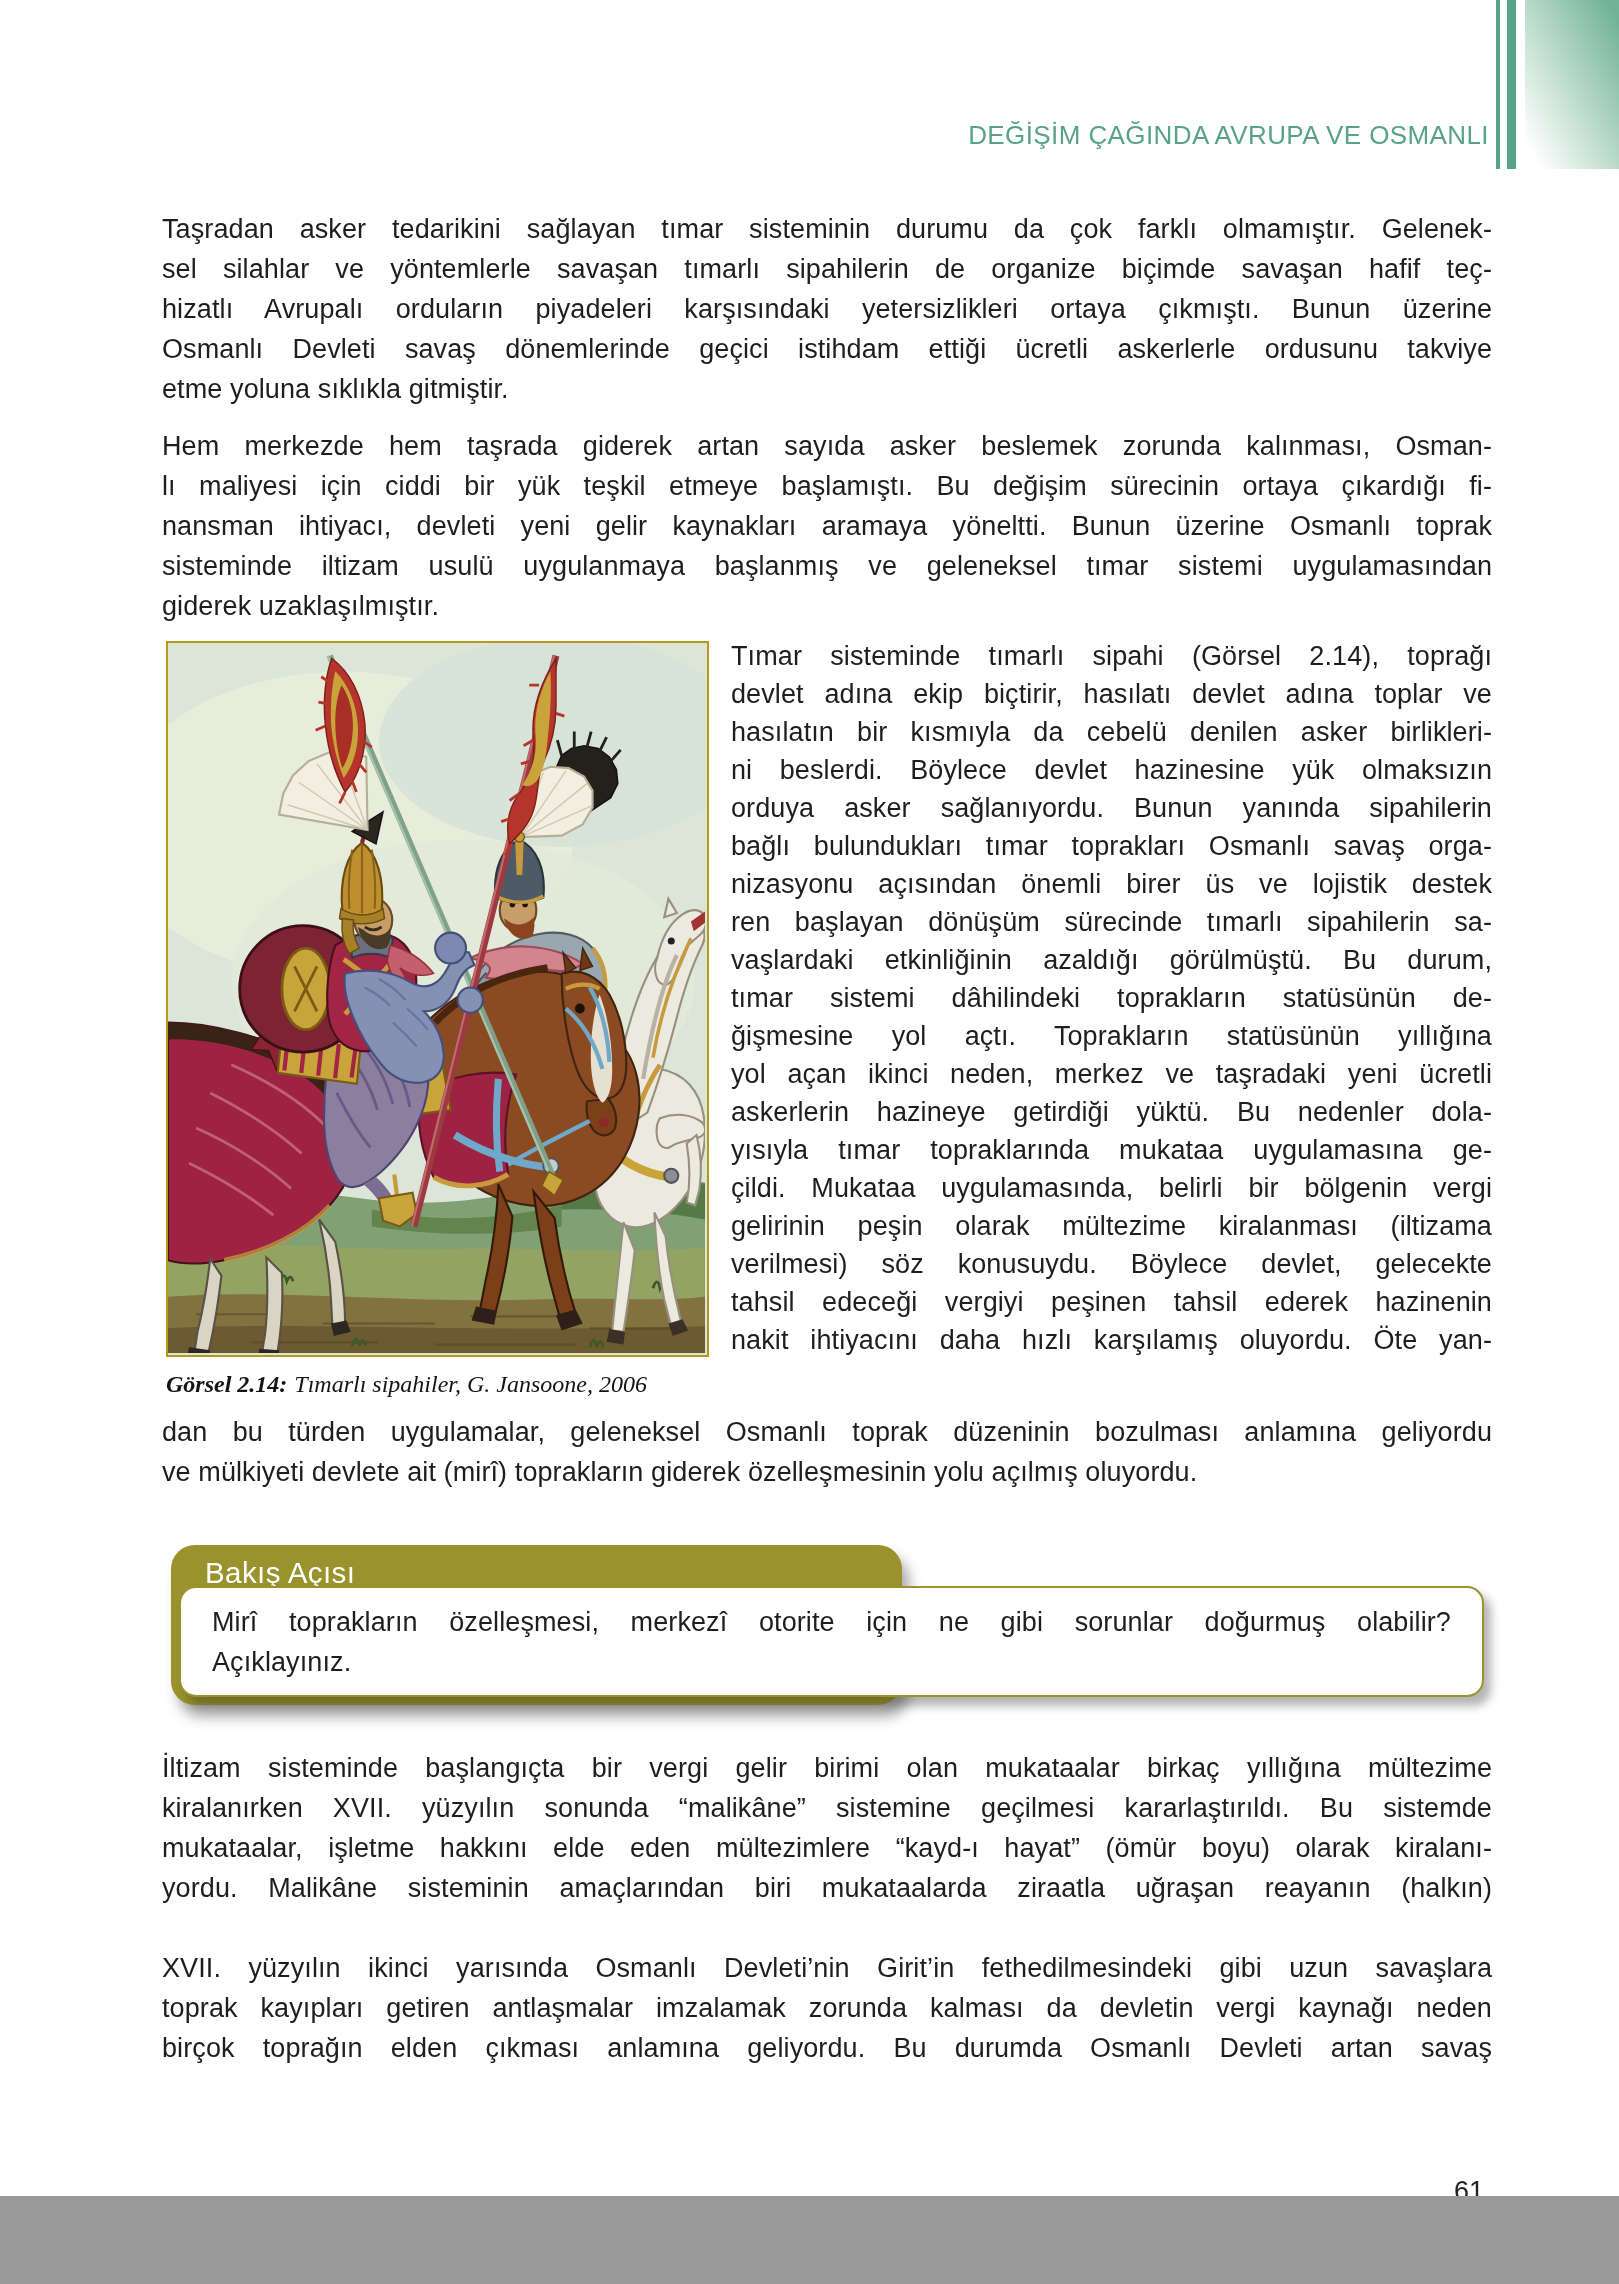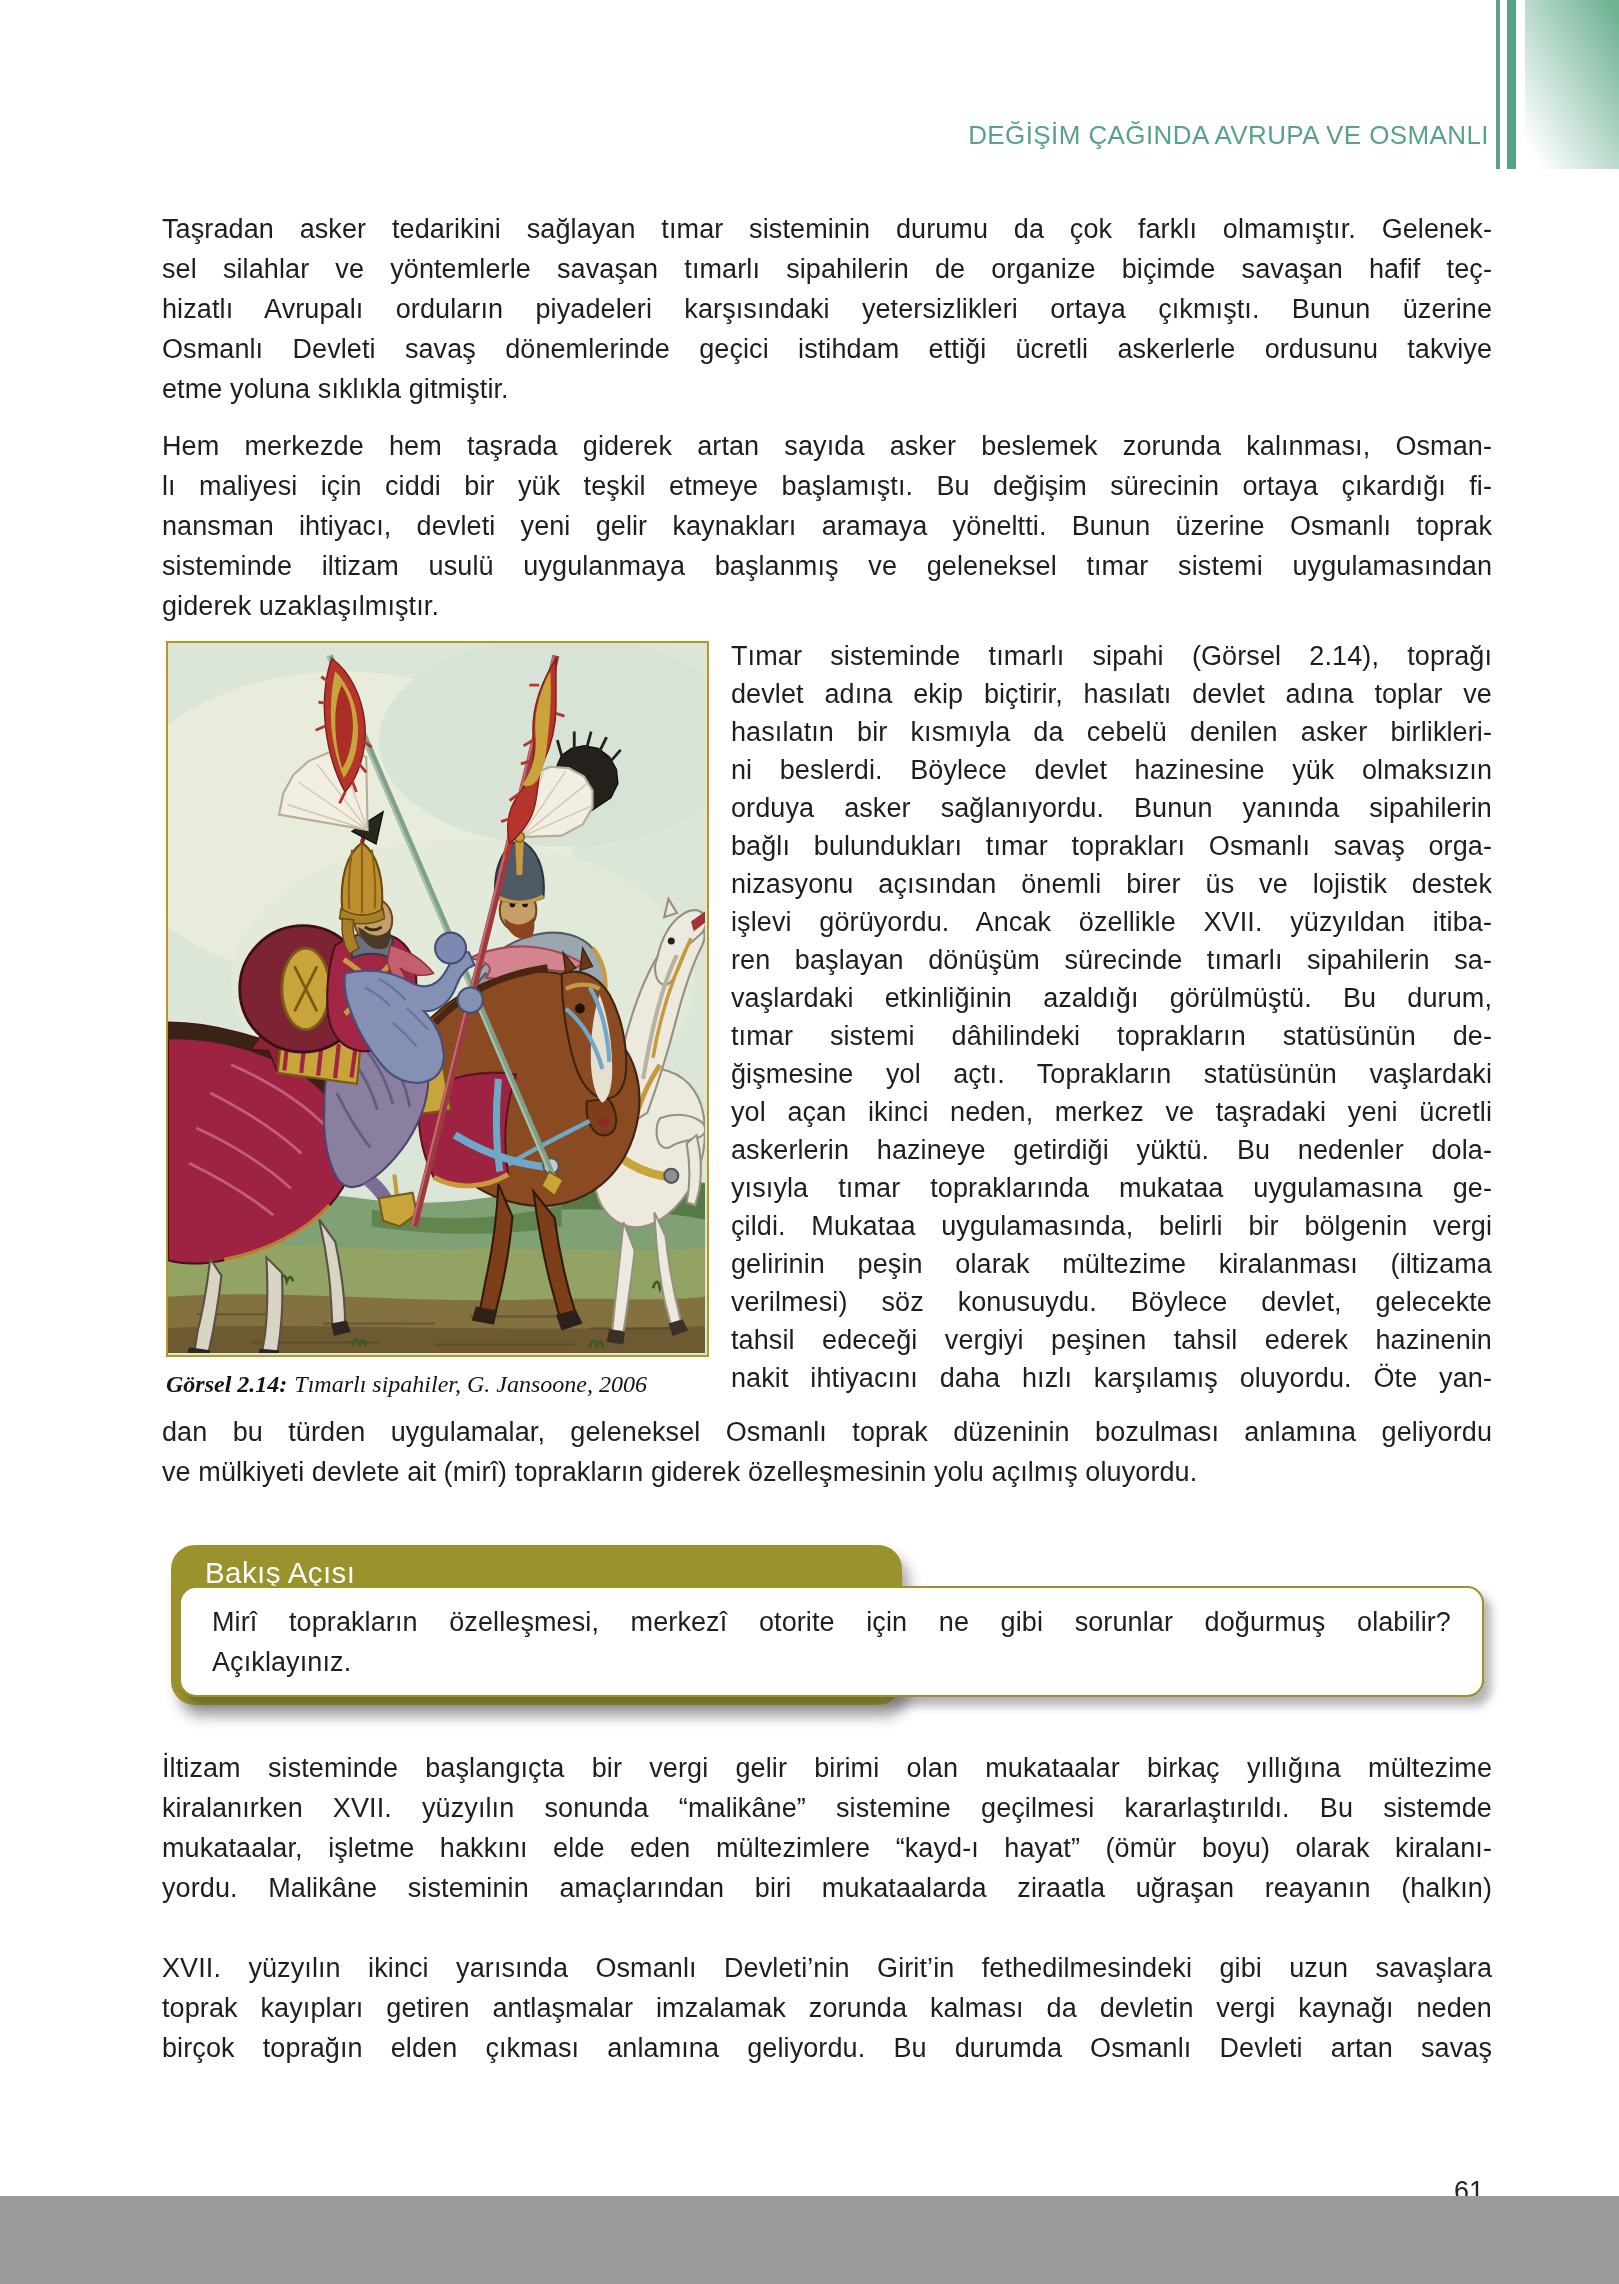--- a/index.html
+++ b/index.html
@@ -266,25 +266,24 @@
   </div>
 
   <div class="para column">
       <div class="tline">Tımar sisteminde tımarlı sipahi (Görsel 2.14), toprağı</div>
       <div class="tline">devlet adına ekip biçtirir, hasılatı devlet adına toplar ve</div>
       <div class="tline">hasılatın bir kısmıyla da cebelü denilen asker birlikleri-</div>
       <div class="tline">ni beslerdi. Böylece devlet hazinesine yük olmaksızın</div>
       <div class="tline">orduya asker sağlanıyordu. Bunun yanında sipahilerin</div>
       <div class="tline">bağlı bulundukları tımar toprakları Osmanlı savaş orga-</div>
       <div class="tline">nizasyonu açısından önemli birer üs ve lojistik destek</div>
-      <div class="tline">işlevi görüyordu. Ancak özellikle XVII. yüzyıldan itiba-</div>
       <div class="tline">ren başlayan dönüşüm sürecinde tımarlı sipahilerin sa-</div>
       <div class="tline">vaşlardaki etkinliğinin azaldığı görülmüştü. Bu durum,</div>
       <div class="tline">tımar sistemi dâhilindeki toprakların statüsünün de-</div>
-      <div class="tline">ğişmesine yol açtı. Toprakların statüsünün vaşlardaki</div>
+      <div class="tline">ğişmesine yol açtı. Toprakların statüsünün yıllığına</div>
       <div class="tline">yol açan ikinci neden, merkez ve taşradaki yeni ücretli</div>
       <div class="tline">askerlerin hazineye getirdiği yüktü. Bu nedenler dola-</div>
       <div class="tline">yısıyla tımar topraklarında mukataa uygulamasına ge-</div>
       <div class="tline">çildi. Mukataa uygulamasında, belirli bir bölgenin vergi</div>
       <div class="tline">gelirinin peşin olarak mültezime kiralanması (iltizama</div>
       <div class="tline">verilmesi) söz konusuydu. Böylece devlet, gelecekte</div>
       <div class="tline">tahsil edeceği vergiyi peşinen tahsil ederek hazinenin</div>
       <div class="tline">nakit ihtiyacını daha hızlı karşılamış oluyordu. Öte yan-</div>
     </div>
   <div class="para cont">

